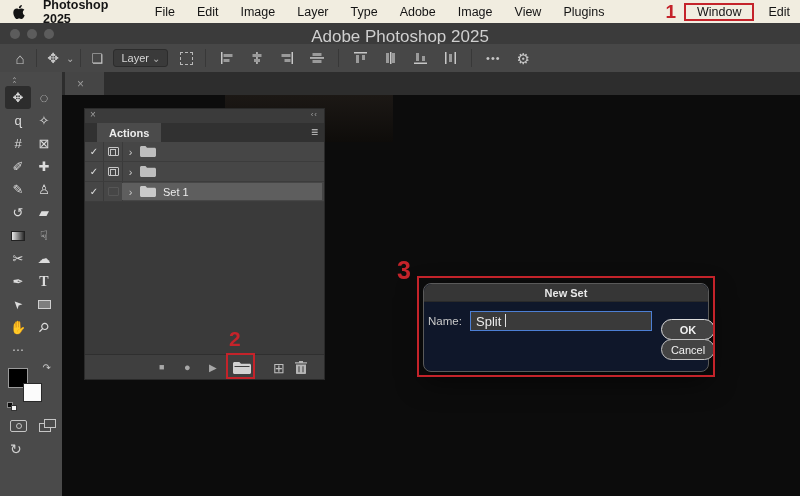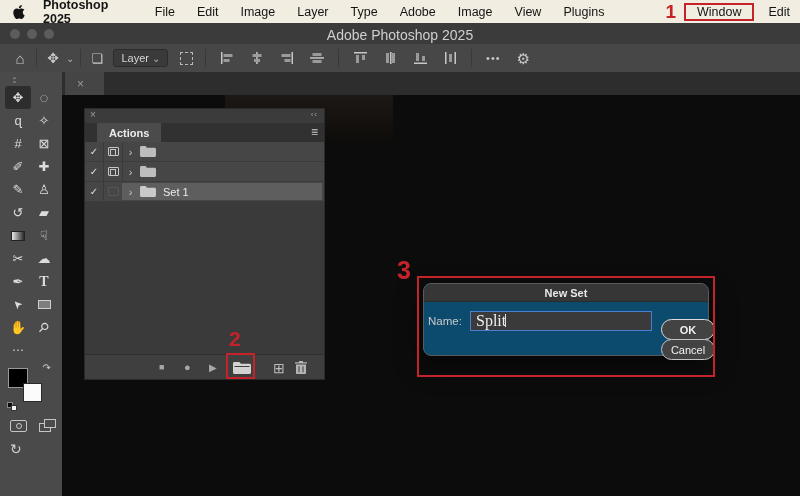--- a/index.html
+++ b/index.html
@@ -17,21 +17,21 @@
   .anno-num-1 { color:#c4232a; font-weight:bold; font-size:19px; margin-left:50px; margin-right:8px; }
   .window-boxed { border:2px solid #c4232a; padding:1px 8px; margin-right:4px; }
   .menubar .help { padding:0 10px; }
 
   
   .titlebar { position:absolute; left:0; top:23px; width:800px; height:21px;
               background:#3b3b3b; z-index:30; }
   .lights { position:absolute; left:10px; top:6px; display:flex; gap:7px; }
   .light { width:10px; height:10px; border-radius:50%; background:#5c5c5c; }
   .wtitle { position:absolute; left:0; right:0; top:4px; text-align:center;
-            font-size:14px; color:#cfcfcf; }
+            font-size:17px; color:#cfcfcf; }
 
   
   .optionsbar { position:absolute; left:0; top:44px; width:800px; height:28px;
                 background:#474747; display:flex; align-items:center; color:#c7c7c7; z-index:30; }
   .optionsbar .oicon { display:flex; align-items:center; justify-content:center; min-width:20px; }
   .osep { width:1px; height:18px; background:#383838; margin:0 6px; }
   .glyph { line-height:1; }
   .dd-chevron { font-size:10px; color:#b0b0b0; margin-left:3px; }
   .layer-dd { display:flex; align-items:center; background:#3a3a3a; border:1px solid #2c2c2c;
               border-radius:3px; padding:2px 7px; font-size:11px; color:#d6d6d6; margin:0 6px; }
@@ -122,31 +122,31 @@
   
   .anno-box { position:absolute; border:2px solid #c4232a; z-index:50; }
   .box-2 { left:226px; top:353px; width:29px; height:26px; }
   .box-3 { left:417px; top:276px; width:298px; height:101px; }
   .anno-num { position:absolute; color:#c4232a; font-weight:bold; z-index:50;
               font-family:"Liberation Sans", sans-serif; }
   .num-2 { left:229px; top:327px; font-size:21px; }
   .num-3 { left:397px; top:256px; font-size:25px; }
 
   
-  .dialog { position:absolute; left:423px; top:283px; width:286px; height:73px;
-            background:#0c4a6e; border:1px solid #5a5a5a; border-radius:8px;
+  .dialog { position:absolute; left:423px; top:283px; width:286px; height:89px;
+            background:#0f172a; border:1px solid #5a5a5a; border-radius:8px;
             box-shadow:0 10px 26px rgba(0,0,0,.55); z-index:45; }
   .dlg-title { height:18px; background:#363636; border-bottom:1px solid #2a2a2a;
                border-radius:8px 8px 0 0; text-align:center; font-size:11px;
                font-weight:bold; color:#e8e8e8; line-height:18px; }
   .dlg-name-label { position:absolute; left:4px; top:31px; font-size:11.5px; color:#c9c9c9; }
   .dlg-input-wrap { position:absolute; left:46px; top:27px; width:182px; height:20px; }
   .dlg-input { width:100%; height:100%; background:#3a3a3a; border:1.5px solid #4c7fd4;
-               color:#ececec; font-size:16px; padding:0 5px;
-               font-family:Liberation Serif, serif; outline:none; }
+               color:#ececec; font-size:13px; padding:0 5px;
+               font-family:Liberation Sans, sans-serif; outline:none; }
   .dlg-caret { position:absolute; left:35px; top:3px; width:1px; height:13px; background:#e0e0e0; }
   .dlg-btn { position:absolute; left:237px; width:54px; height:21px; border-radius:11px;
              background:#434343; color:#f0f0f0; font-size:11px; display:flex;
              align-items:center; justify-content:center; font-family:"Liberation Sans", sans-serif; }
   .dlg-ok { top:35px; border:1.5px solid #dcdcdc; font-weight:bold; }
   .dlg-cancel { top:55px; border:1.5px solid #c4c4c4; }
 
   svg { display:block; }
 </style>
 </head>

